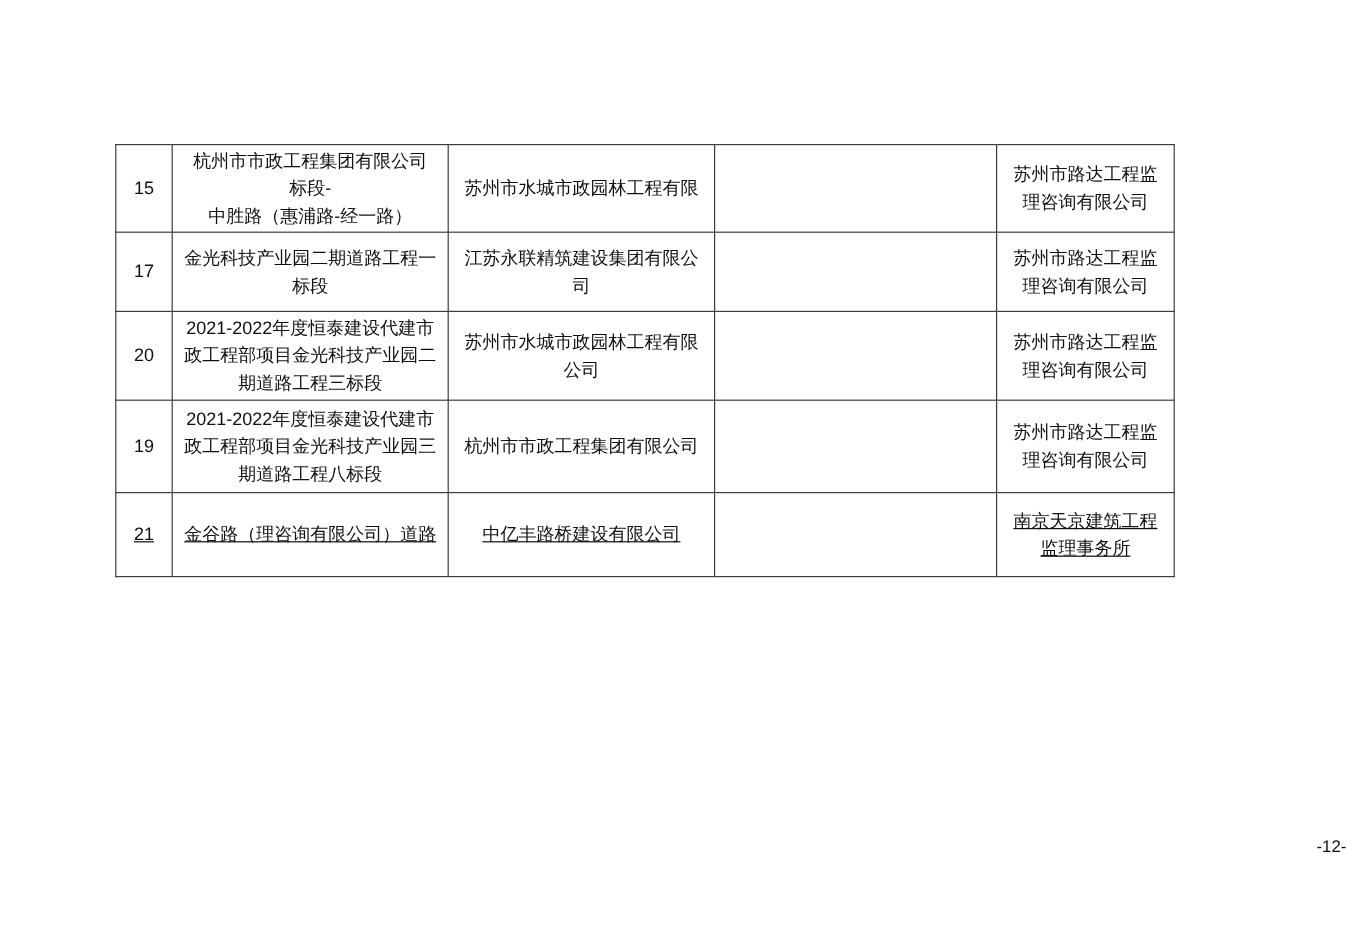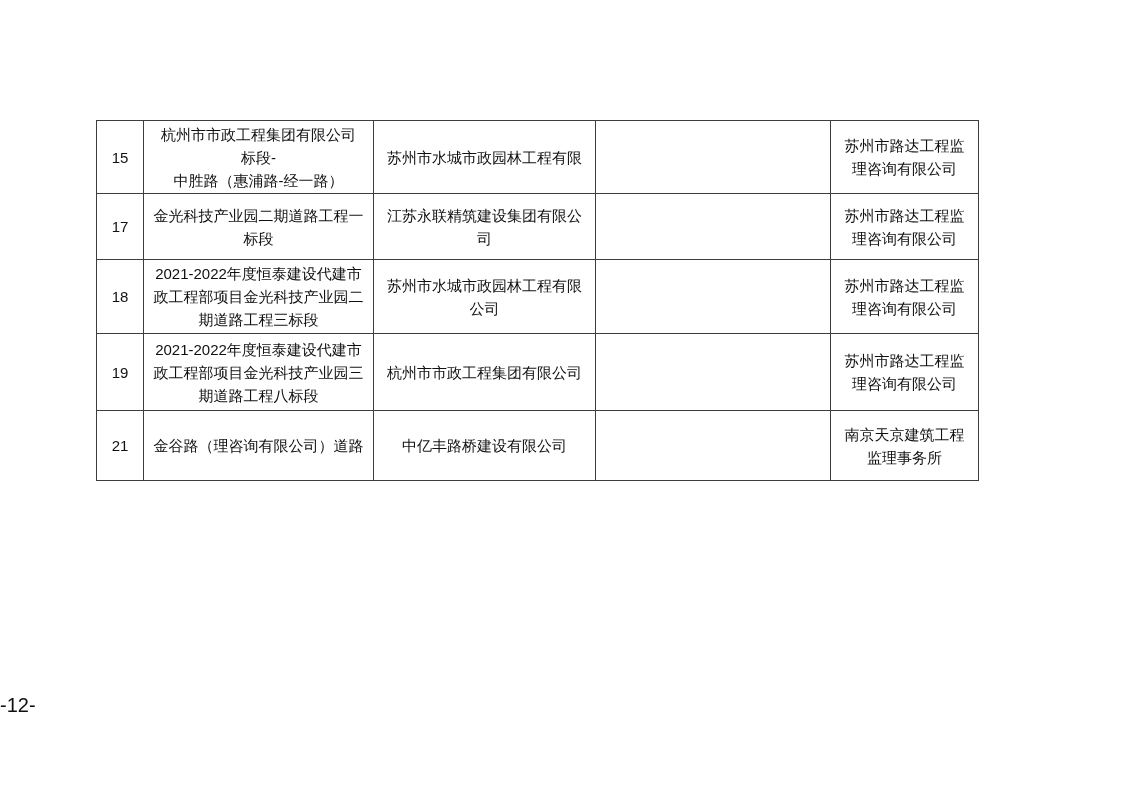--- a/index.html
+++ b/index.html
@@ -33,28 +33,28 @@
     white-space: pre-line;
     padding: 1px 4px;
     overflow: hidden;
   }
   tr.r1 { height: 73px; }
   tr.r2 { height: 65px; }
   tr.r3 { height: 66px; margin-left: 36px; }
   tr.r4 { height: 74px; }
   tr.r5 { height: 77px; }
   tr.r6 { height: 77px; }
-  tr.r7 { height: 70px; }
+  tr.r7 { height: 70px; text-decoration: underline; }
   .page-number {
     position: absolute;
     top: 697px;
     left: 0;
     width: 100%;
-    text-align: left;
-    font-size: 20px;
+    text-align: right;
+    font-size: 14px;
     line-height: 17px;
     color: #101010;
   }
 </style>
 </head>
 <body>
 
 <div class="page">
 
   <table class="projects">
@@ -80,21 +80,21 @@
         <td>17</td>
         <td>金光科技产业园二期道路工程一
 标段</td>
         <td>江苏永联精筑建设集团有限公
 司</td>
         <td></td>
         <td>苏州市路达工程监
 理咨询有限公司</td>
       </tr>
       <tr class="r4">
-        <td>18</td>
+        <td>20</td>
         <td>2021-2022年度恒泰建设代建市
 政工程部项目金光科技产业园二
 期道路工程三标段</td>
         <td>苏州市水城市政园林工程有限
 公司</td>
         <td></td>
         <td>苏州市路达工程监
 理咨询有限公司</td>
       </tr>
       <tr class="r5">

